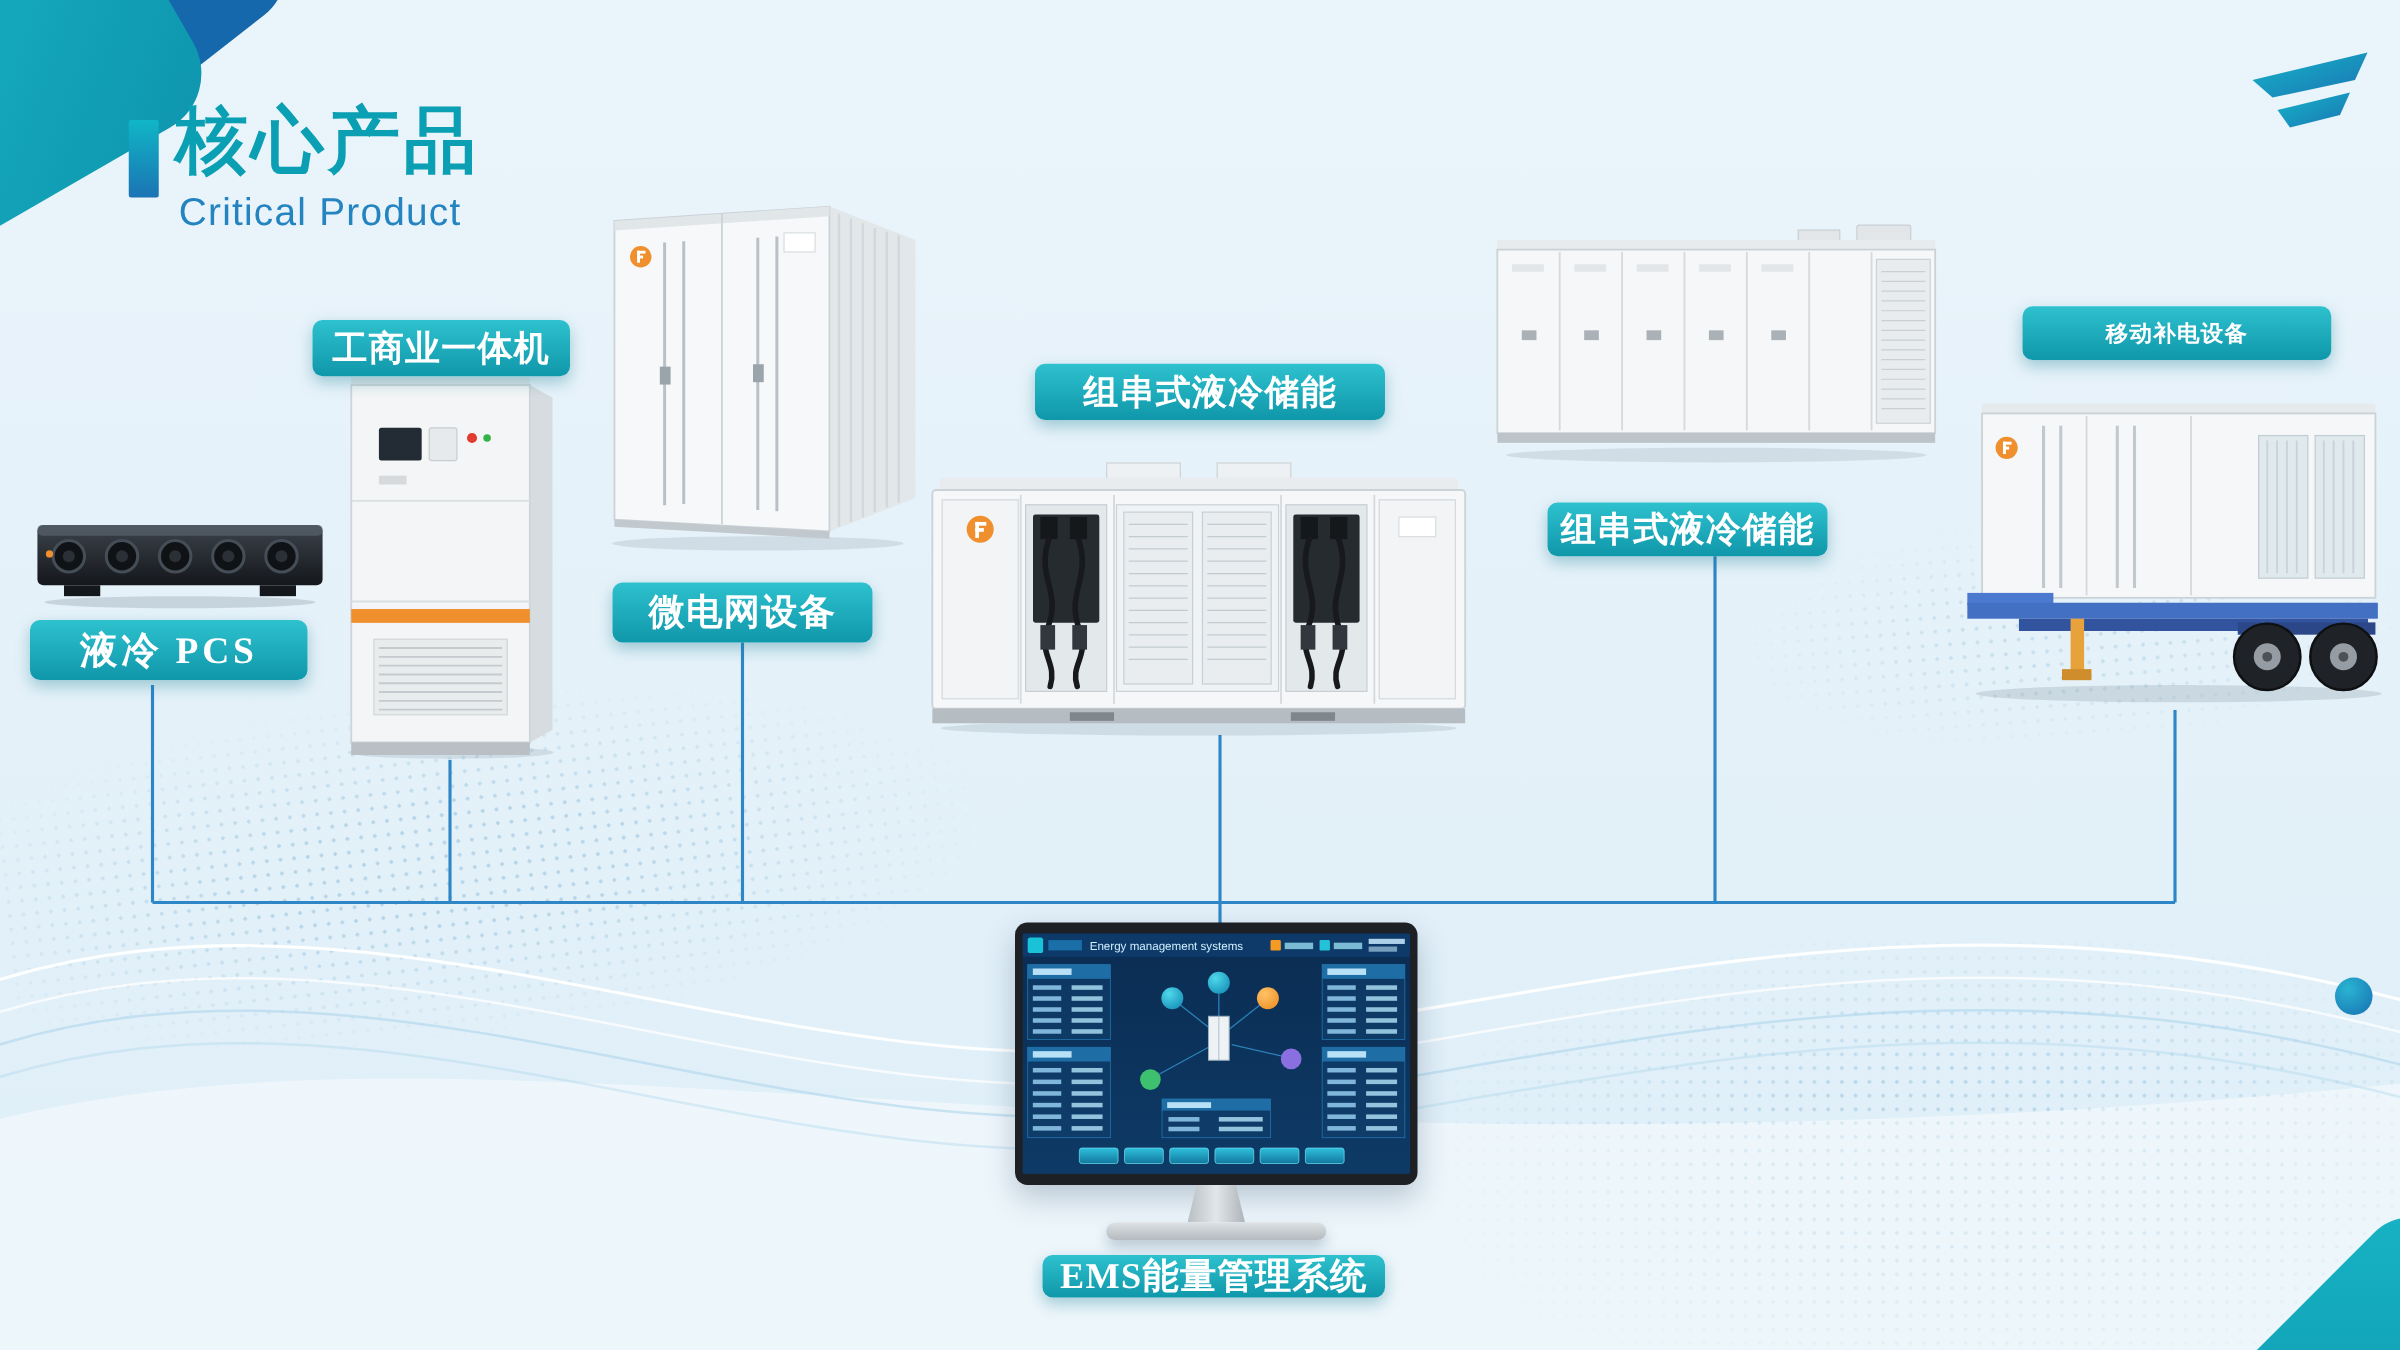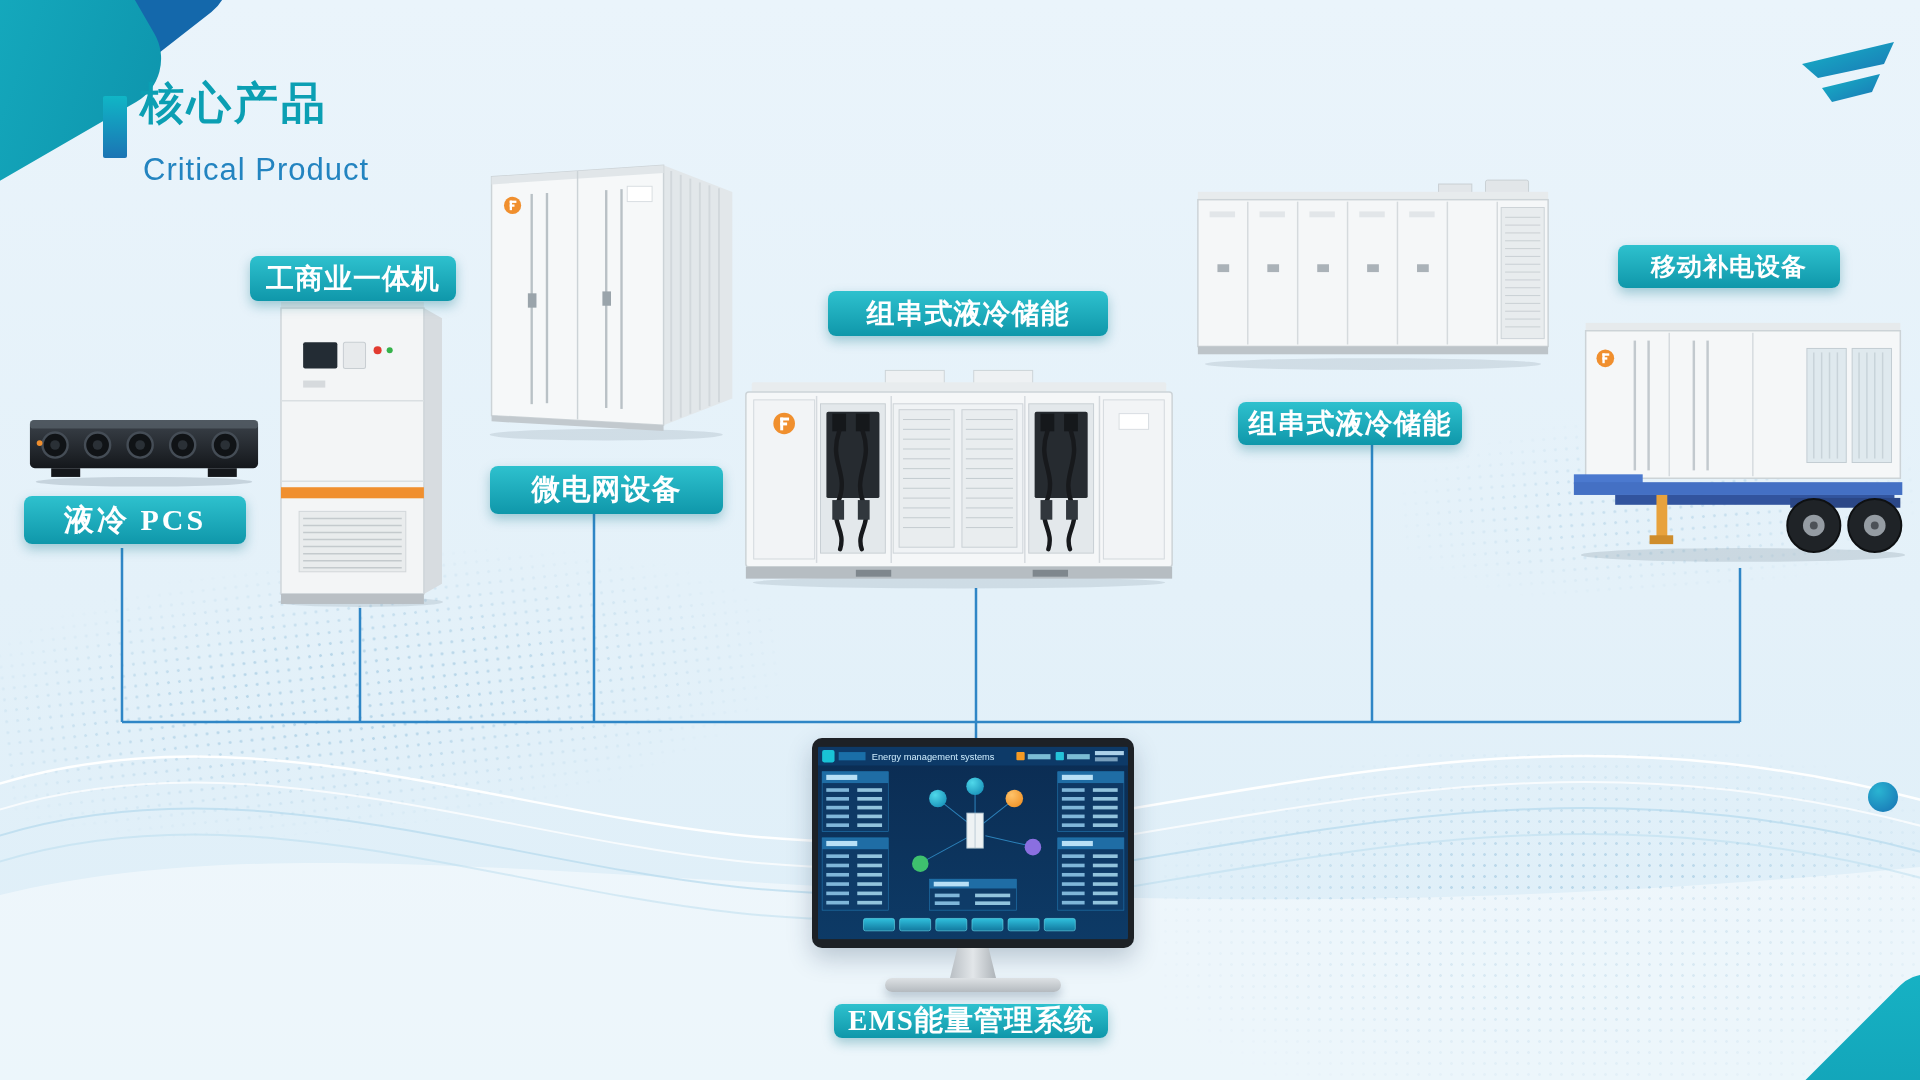--- a/index.html
+++ b/index.html
@@ -24,21 +24,21 @@
     -webkit-mask-image:radial-gradient(ellipse at 55% 55%,#000 30%,transparent 78%);
     mask-image:radial-gradient(ellipse at 55% 55%,#000 30%,transparent 78%);}
   .dots-mid{left:1400px;top:415px;width:520px;height:180px;opacity:.33;transform:rotate(-4deg);
     -webkit-mask-image:radial-gradient(ellipse at 50% 50%,#000 25%,transparent 75%);
     mask-image:radial-gradient(ellipse at 50% 50%,#000 25%,transparent 75%);}
   .waves{position:absolute;left:0;top:640px;width:1920px;height:440px;z-index:0;}
   .brand-logo{position:absolute;left:1792px;top:36px;width:112px;height:80px;z-index:4;}
   
   .title-marker{position:absolute;left:103px;top:96px;width:24px;height:62px;z-index:3;
     background:linear-gradient(180deg,#10b6c6,#1b74b4);border-radius:2px;}
-  .page-title{position:absolute;left:140px;top:74px;z-index:3;font-size:44px;font-weight:bold;
+  .page-title{position:absolute;left:140px;top:74px;z-index:3;font-size:58px;font-weight:bold;
     letter-spacing:3px;color:#0b9fb3;font-family:"Liberation Sans",sans-serif;}
   .page-subtitle{position:absolute;left:143px;top:152px;z-index:3;font-size:31px;color:#2384c0;
     letter-spacing:1px;font-family:"Liberation Sans",sans-serif;text-align:right;}
   
   .badge{position:absolute;z-index:6;display:flex;align-items:center;justify-content:center;
     background:linear-gradient(180deg,#2ec1ce,#0f97aa);color:#fff;border-radius:8px;
     font-family:"Liberation Serif",serif;font-weight:bold;letter-spacing:1px;
     box-shadow:0 5px 12px rgba(15,120,140,.35);text-align:right;}
   
   .connectors{position:absolute;left:0;top:0;width:1920px;height:1080px;z-index:1;}
@@ -518,22 +518,22 @@
           <rect x="219" y="166" width="30" height="12" rx="2" fill="url(#btnG)" stroke="#66d9ec" stroke-width="0.6"></rect>
         </g>
       </svg>
     </div>
     <div class="monitor-neck"></div>
     <div class="monitor-base"></div>
   </div>
 
   <div class="badge" style="left:250px;top:256px;width:206px;height:45px;font-size:28px;">工商业一体机</div>
   <div class="badge" style="left:24px;top:496px;width:222px;height:48px;font-size:30px;letter-spacing:3px;">液冷 PCS</div>
-  <div class="badge" style="left:490px;top:466px;width:233px;height:48px;font-size:29px;">微电网设备</div>
+  <div class="badge" style="left:490px;top:466px;width:208px;height:48px;font-size:29px;">微电网设备</div>
   <div class="badge" style="left:828px;top:291px;width:280px;height:45px;font-size:28px;">组串式液冷储能</div>
   <div class="badge" style="left:1238px;top:402px;width:224px;height:43px;font-size:28px;">组串式液冷储能</div>
-  <div class="badge" style="left:1618px;top:245px;width:222px;height:43px;font-size:25px;">移动补电设备</div>
+  <div class="badge" style="left:1618px;top:245px;width:247px;height:43px;font-size:18px;">移动补电设备</div>
   <div class="badge" style="left:834px;top:1004px;width:274px;height:34px;font-size:29px;">EMS能量管理系统</div>
 
   <div class="corner-br"></div>
   <div class="dot-accent"></div>
 
 </div>
 
 </body></html>

